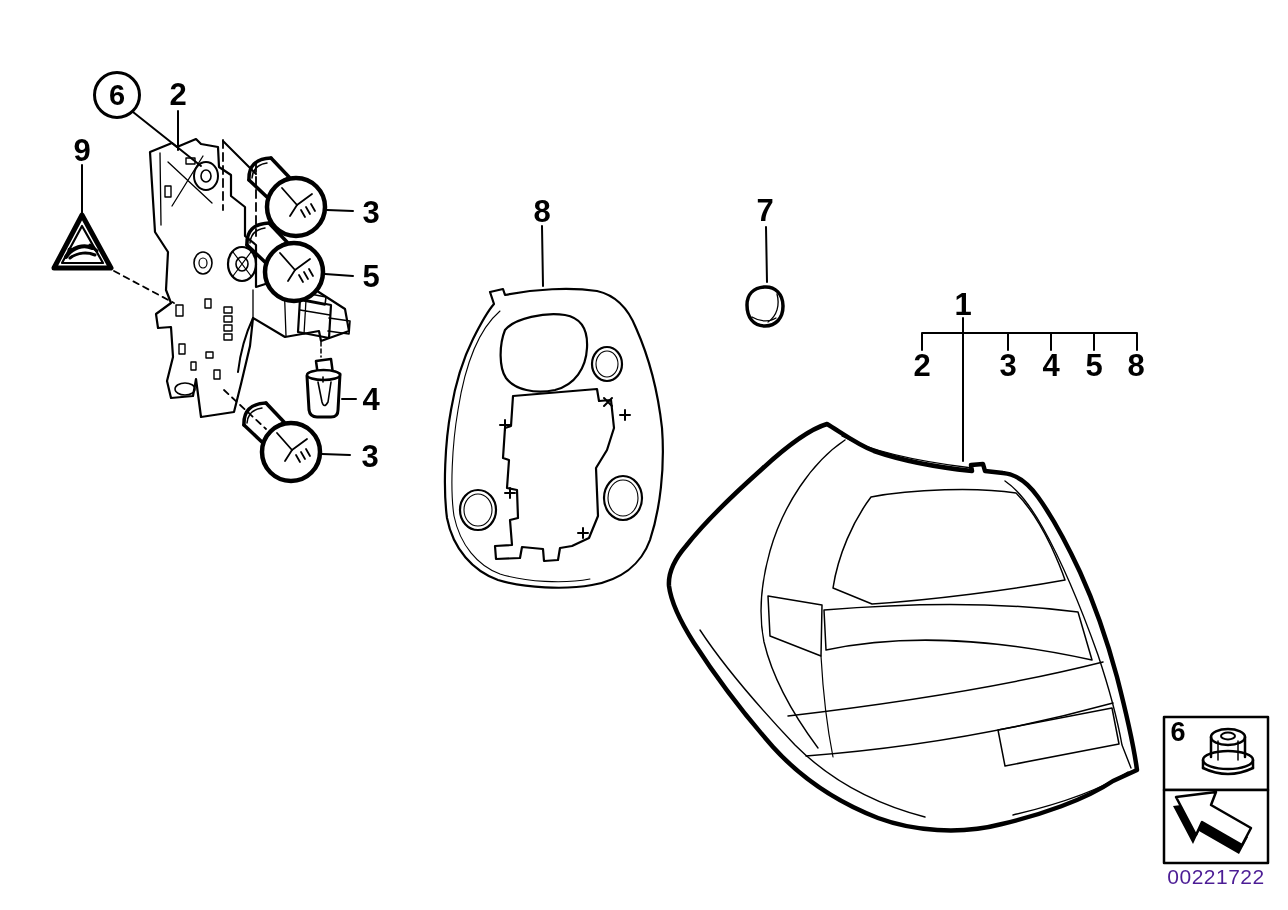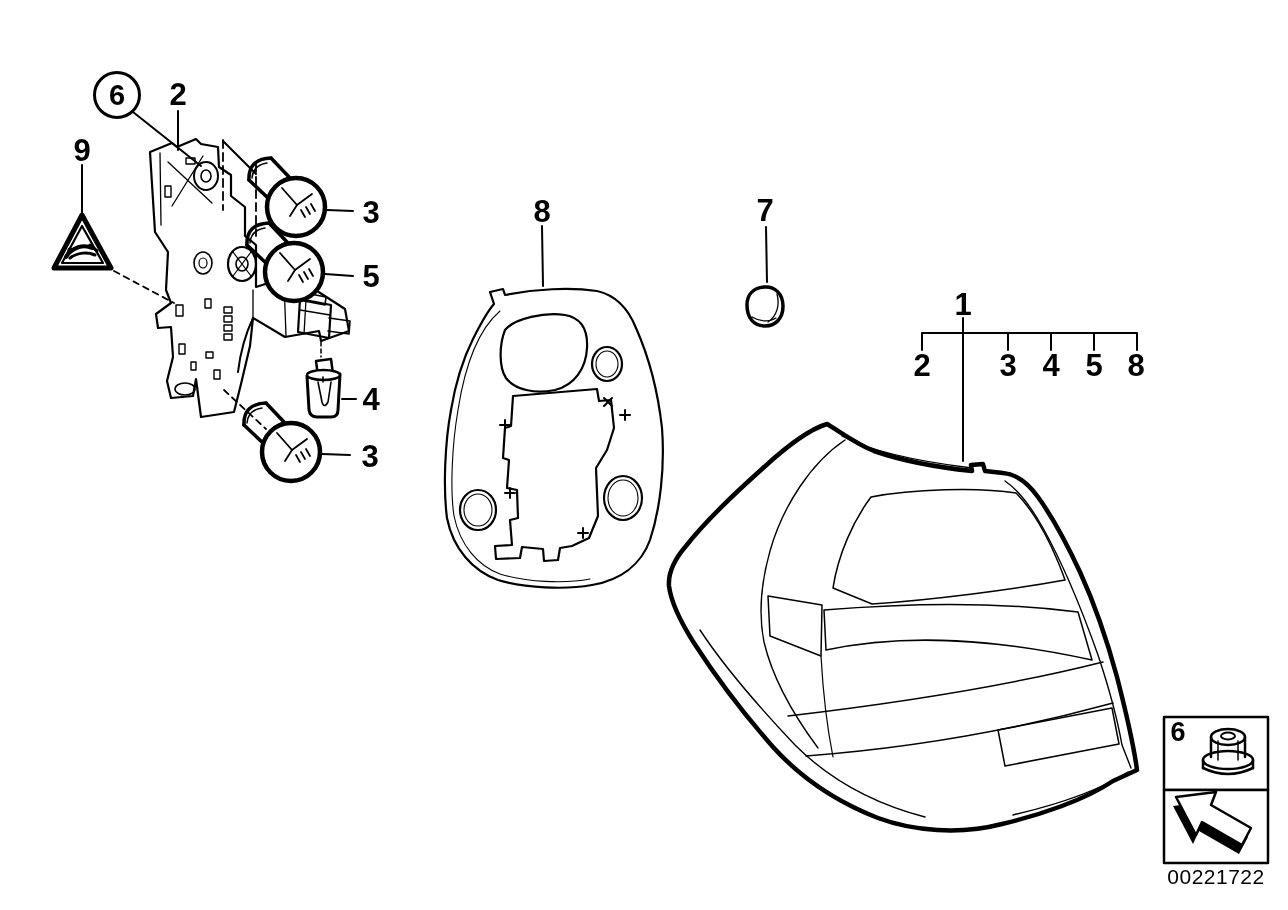--- a/index.html
+++ b/index.html
@@ -14,21 +14,21 @@
     white-space:nowrap;line-height:1;
   }
   .badge{
     position:absolute;width:42px;height:42px;border:3px solid #000;border-radius:50%;
     transform:translate(-50%,-50%);display:flex;align-items:center;justify-content:center;
     font:700 29px "Liberation Sans",sans-serif;color:#000;background:#fff;
   }
   .legend-num{font:700 27px "Liberation Sans",sans-serif;}
   .docnum{
     position:absolute;transform:translate(-50%,-50%);
-    font:400 21px "Liberation Sans",sans-serif;color:#000000;letter-spacing:0.5px;
+    font:400 21px "Liberation Sans",sans-serif;color:#4c1d95;letter-spacing:0.5px;
   }
 </style>
 </head>
 <body>
 
 <div id="stage">
 
 <svg id="art" width="1288" height="910" viewBox="0 0 1288 910">
   <g stroke="#000" fill="none" stroke-linecap="round" stroke-linejoin="round">
 

